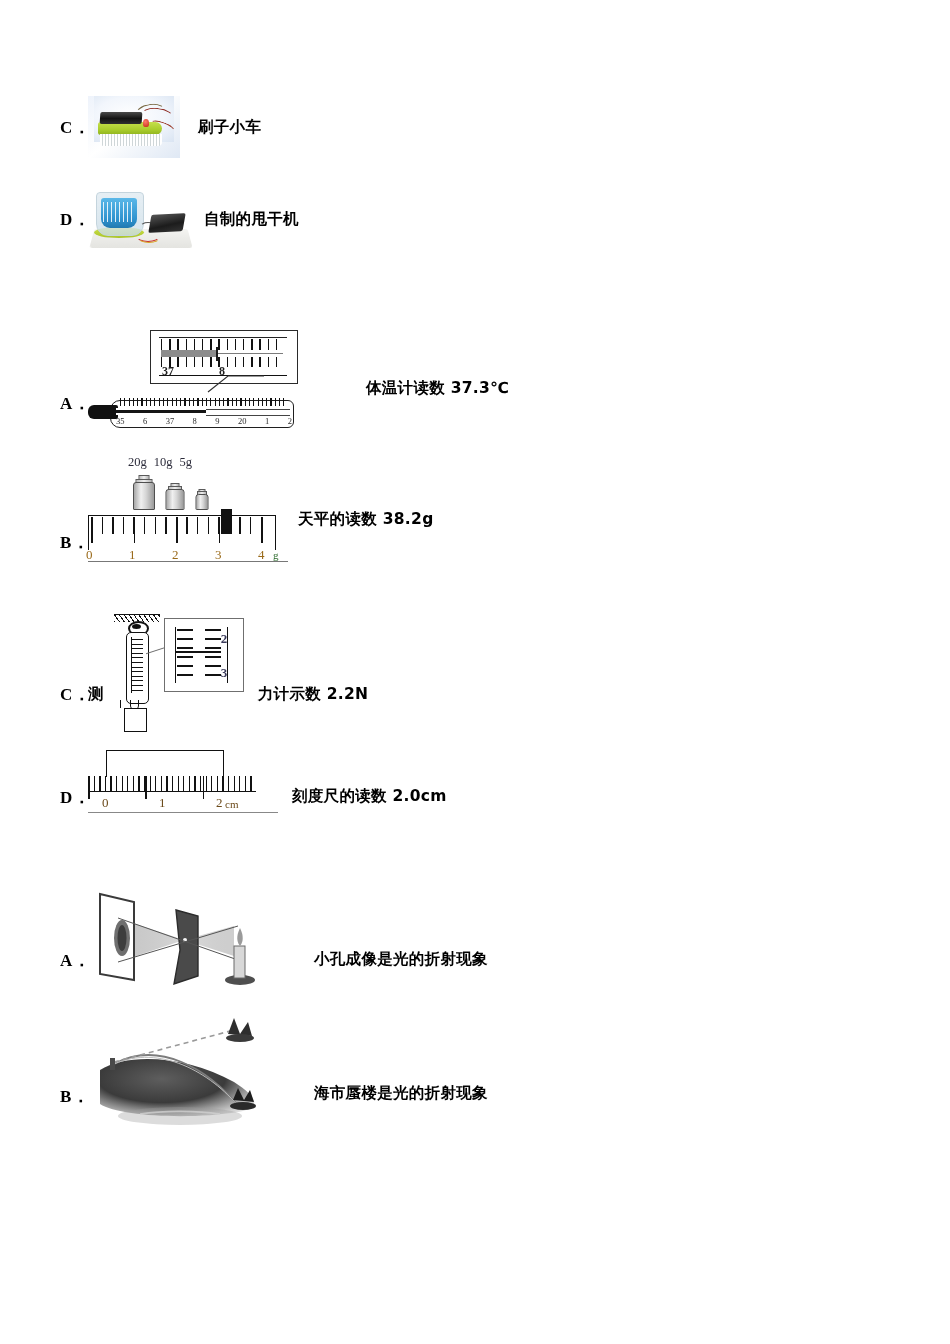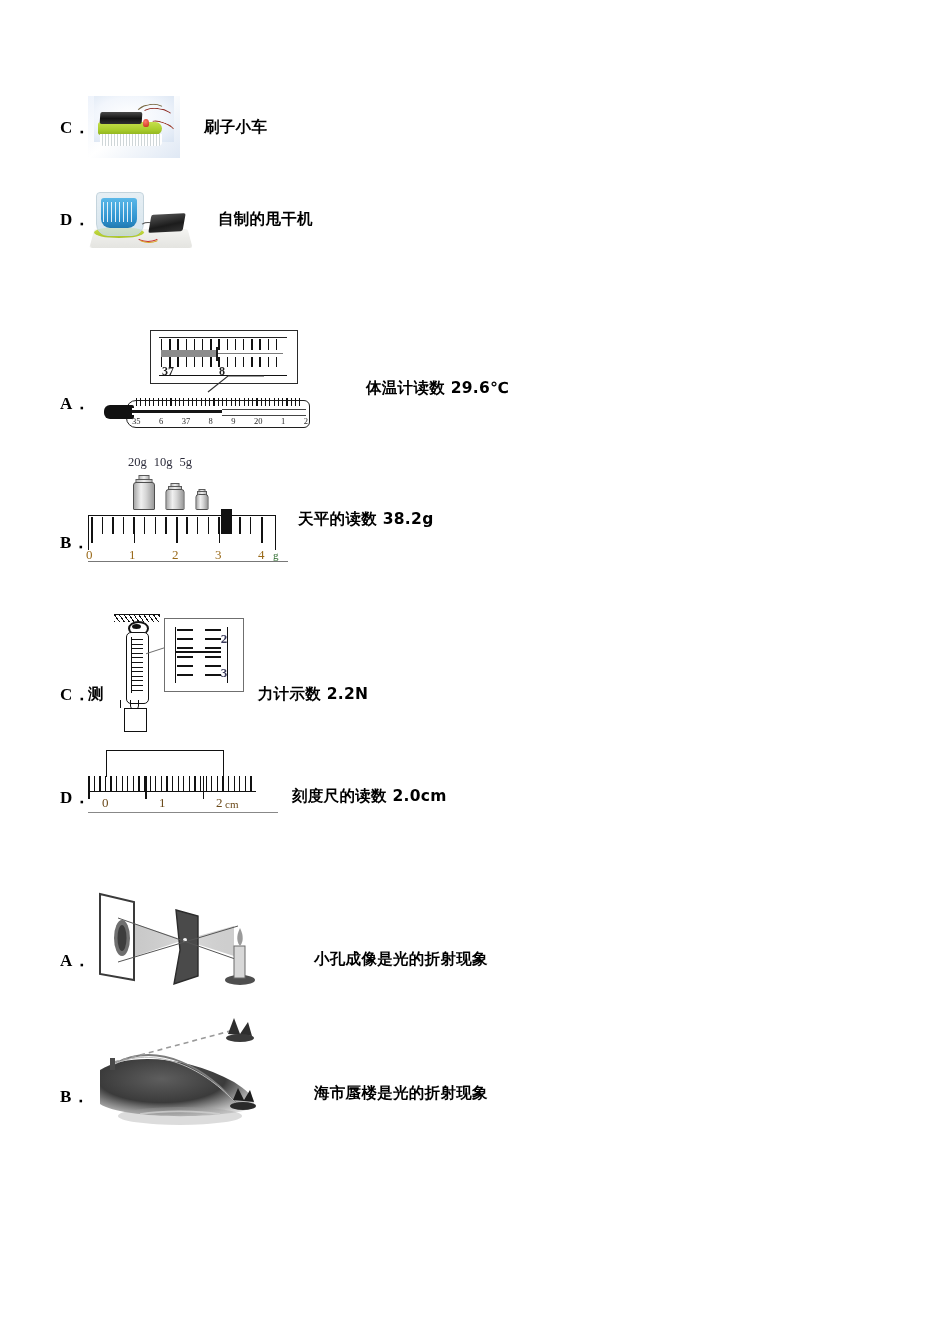--- a/index.html
+++ b/index.html
@@ -164,21 +164,21 @@
     position:absolute; left:10px; top:22px; width:122px; height:0; border-top:1px solid #7c7c7c;
   }
   .th-merc-end{
     position:absolute; left:65px; top:16px; width:2px; height:14px; background:#1a1a1a;
   }
   .th-lbl{
     position:absolute; font-family:"Liberation Serif",serif; font-weight:bold;
     font-size:12px; color:#1d1d1d; top:33px;
   }
   .th-body{
-    position:absolute; left:16px; top:62px; width:210px; height:40px;text-align:right;
+    position:absolute; left:0px; top:62px; width:210px; height:40px;text-align:right;
   }
   .th-glass{
     position:absolute; left:22px; top:8px; width:182px; height:26px;
     border:1.4px solid #1f1f1f; border-radius: 10px 6px 6px 10px;
     background:#fff;
   }
   .th-bulb{
     position:absolute; left:0px; top:13px; width:30px; height:14px;
     background:#111; border-radius: 6px 2px 2px 6px;
   }
@@ -326,37 +326,37 @@
     <span class="fig photo-brush">
       <span class="pb-glow"></span>
       <span class="pb-wire1"></span>
       <span class="pb-wire2"></span>
       <span class="pb-wire3"></span>
       <span class="pb-body"></span>
       <span class="pb-bristles"></span>
       <span class="pb-batt"></span>
       <span class="pb-led"></span>
     </span>
-    <span class="opt-caption" style="margin-left:24px;">刷子小车</span>
+    <span class="opt-caption" style="margin-left:18px;">刷子小车</span>
   </div>
 
   <div class="opt-row" style="left:60px; top:186px;">
     <span class="opt-letter">D．</span>
     <span class="fig photo-dryer">
       <span class="pd-board"></span>
       <span class="pd-base"></span>
       <span class="pd-cupouter"></span>
       <span class="pd-cupinner"></span>
       <span class="pd-slots"></span>
       <span class="pd-w3"></span>
       <span class="pd-batt"></span>
       <span class="pd-w1"></span>
       <span class="pd-w2"></span>
     </span>
-    <span class="opt-caption" style="margin-left:26px;">自制的甩干机</span>
+    <span class="opt-caption" style="margin-left:12px;">自制的甩干机</span>
   </div>
 
 
   <div class="opt-row" style="left:60px; top:330px;">
     <span class="opt-letter" style="align-self:center; margin-top:36px;">A．</span>
     <span class="fig fig-thermo">
       <span class="th-mag">
         <span class="th-mag-top"></span>
         <span class="th-ticks-u"></span>
         <span class="th-merc-line"></span>
@@ -381,21 +381,21 @@
           <span>6</span>
           <span>37</span>
           <span>8</span>
           <span>9</span>
           <span>20</span>
           <span>1</span>
           <span>2</span>
         </span>
       </span>
     </span>
-    <span class="opt-caption" style="margin-left:58px; margin-top:6px;">体温计读数 29.6℃</span>
+    <span class="opt-caption" style="margin-left:58px; margin-top:6px;">体温计读数 37.3℃</span>
   </div>
 
   <div class="opt-row" style="left:60px; top:455px;">
     <span class="opt-letter" style="margin-top:62px;">B．</span>
     <span class="fig fig-balance">
       <span class="bl-wlabels">
         <span>20g</span>
         <span>10g</span>
         <span>5g</span>
       </span>

